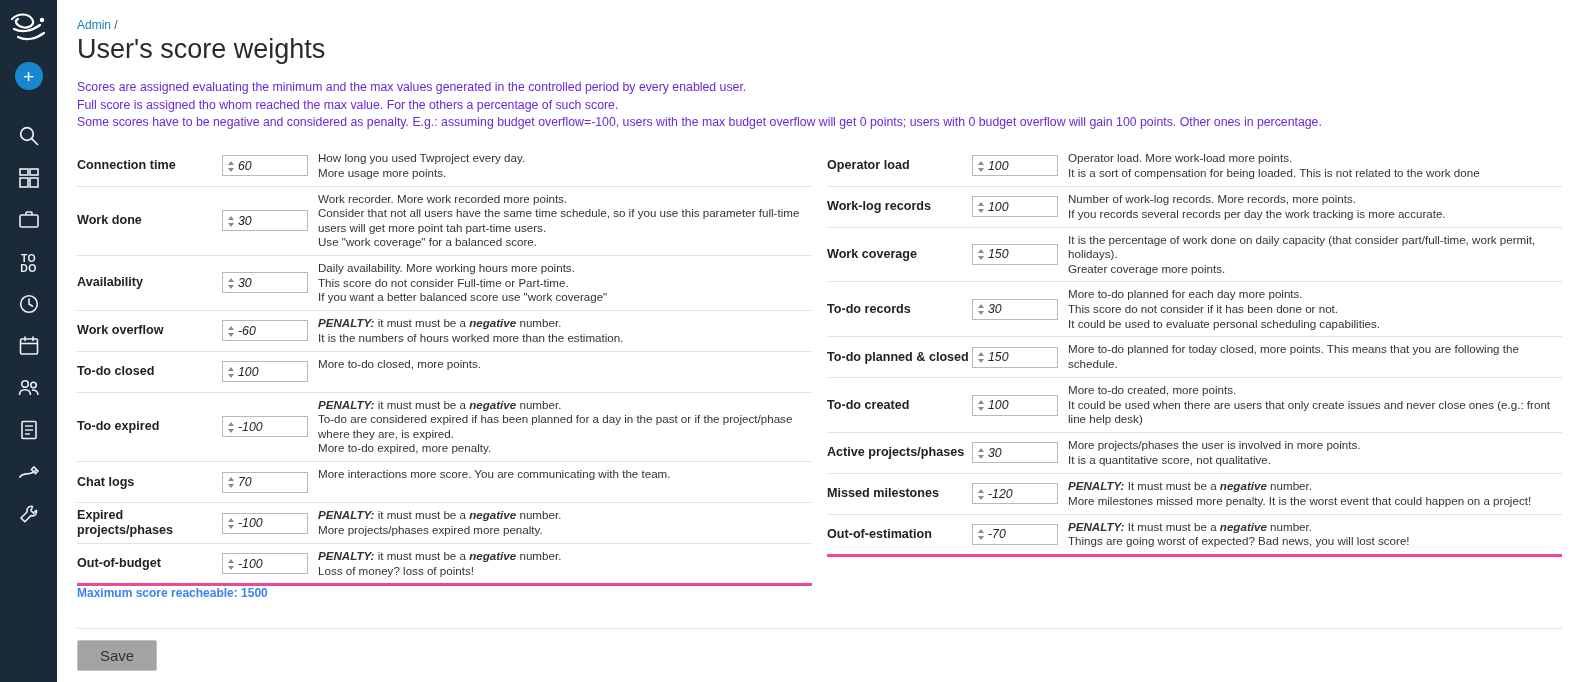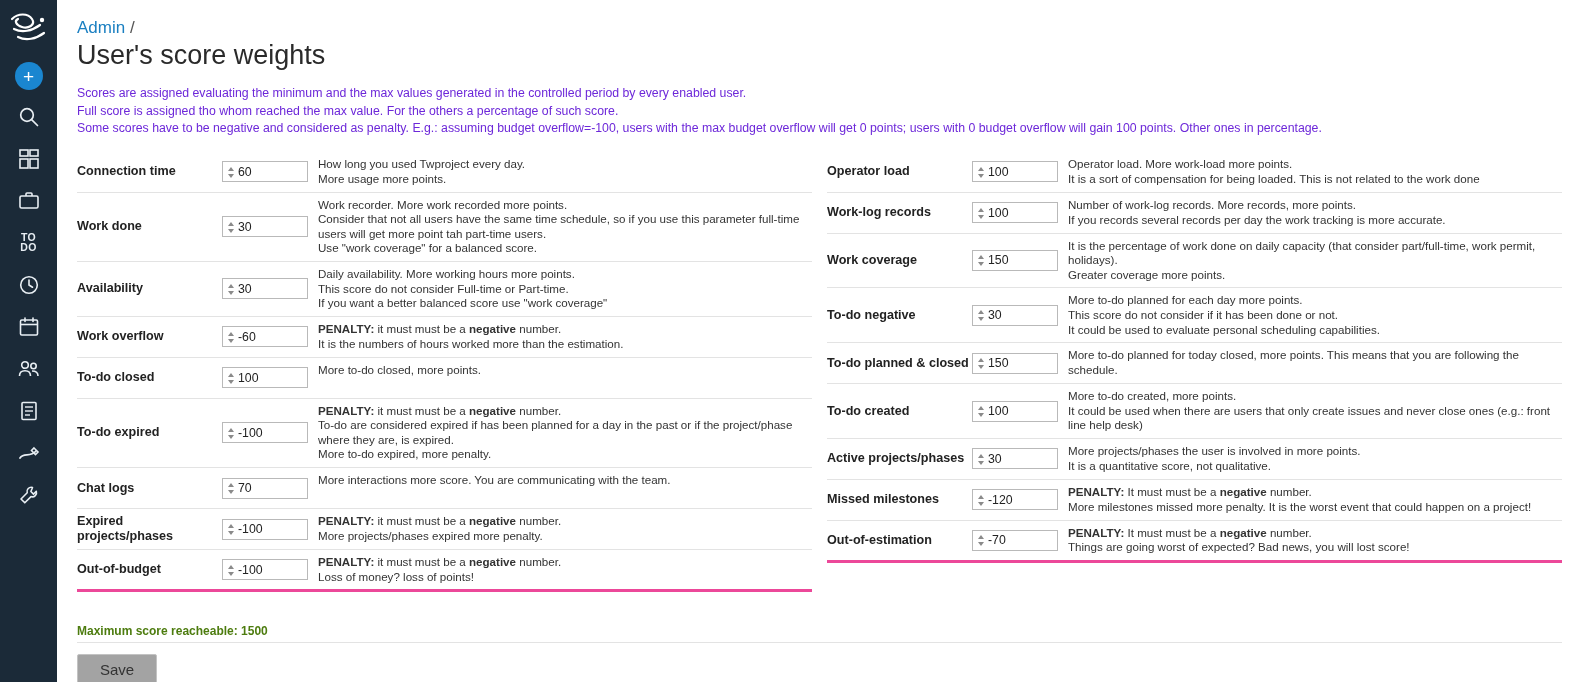--- a/index.html
+++ b/index.html
@@ -35,41 +35,41 @@
     border-radius: 50%;
     background: #1a86d0;
     color: #fff;
     display: flex; align-items: center; justify-content: center;
     font-size: 19px; line-height: 1;
     margin-bottom: 16px;
     cursor: pointer;
   }
   .side-icon {
     width: 40px; height: 41px;
-    display: flex; align-items: flex-start; justify-content: center;
+    display: flex; align-items: flex-end; justify-content: center;
     margin-bottom: 1px;
     cursor: pointer;
     color: #e8eef3;
   }
   .side-icon svg { display: block; }
   .side-text {
     font-size: 10.5px;
     font-weight: bold;
     line-height: 10px;
     text-align: center;
     letter-spacing: .3px;
   }
   
   .main {
     flex: 1;
     padding: 18px 20px 0 20px;
     overflow: hidden;
   }
   .breadcrumb {
-    font-size: 17px;
+    font-size: 12px;
     color: #1a7fc1;
     margin-bottom: 2px;
   }
   .breadcrumb .sep { color: #555; }
   .page-title {
     font-size: 27px;
     font-weight: normal;
     color: #2a2a2a;
     margin: 0 0 14px 0;
     line-height: 1.15;
@@ -126,20 +126,21 @@
   .spin input {
     border: 0;
     outline: 0;
     width: 100%;
     height: 100%;
     padding: 0 2px 0 15px;
     font-family: "Liberation Sans", sans-serif;
     font-size: 12.3px;
     color: #222;
     background: transparent;
+    font-style: italic;
   }
   .spin .arrows {
     position: absolute;
     left: 2px; top: 1px;
     width: 11px; height: 18px;
     display: flex;
     flex-direction: column;
     justify-content: center;
     align-items: center;
     cursor: pointer;
@@ -156,29 +157,29 @@
   .row-desc {
     flex: 1;
     font-size: 11.6px;
     color: #333;
     line-height: 14.6px;
     display: flex;
     flex-direction: column;
     justify-content: space-between;
     padding-left: 6px;
   }
-  .row-desc b { font-weight: bold; }
+  .row-desc b { font-weight: bold; font-style: italic; }
   .penalty b { font-weight: bold; }
 
   .maxscore {
     font-size: 12px;
     font-weight: bold;
-    color: #4d7c0f;
-    margin-top: 32px;
-    padding-bottom: 4px;
+    color: #3b82f6;
+    margin-top: 0;
+    padding-bottom: 28px;
     border-bottom: 1px solid #e3e3e3;
   }
   .save-wrap { padding-top: 11px; }
   .save-btn {
     background: #a3a3a3;
     border: 1px solid #c3c3c3;
     border-radius: 2px;
     font-size: 15px;
     color: #333;
     padding: 6px 22px;
@@ -501,21 +502,21 @@
                 </div>
                 <input type="text" value="150" style="">
               </div>
             </div>
             <div class="row-desc">
               <div>It is the percentage of work done on daily capacity (that consider part/full-time, work permit, holidays).</div>
               <div>Greater coverage more points.</div>
             </div>
           </div>
           <div class="row">
-            <div class="row-label">To-do negative</div>
+            <div class="row-label">To-do records</div>
             <div class="row-input">
               <div class="spin">
                 <div class="arrows">
                   <span class="up"></span>
                   <span class="dn"></span>
                 </div>
                 <input type="text" value="30" style="">
               </div>
             </div>
             <div class="row-desc">

